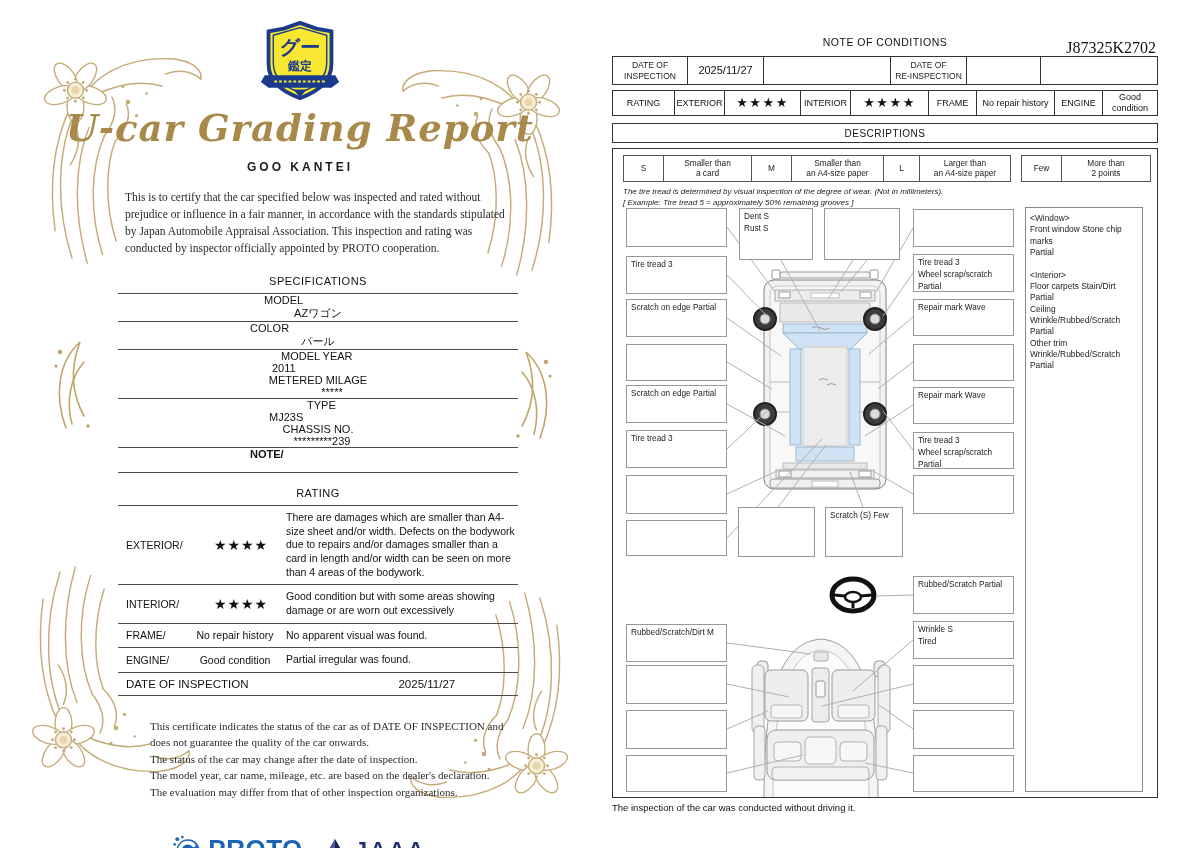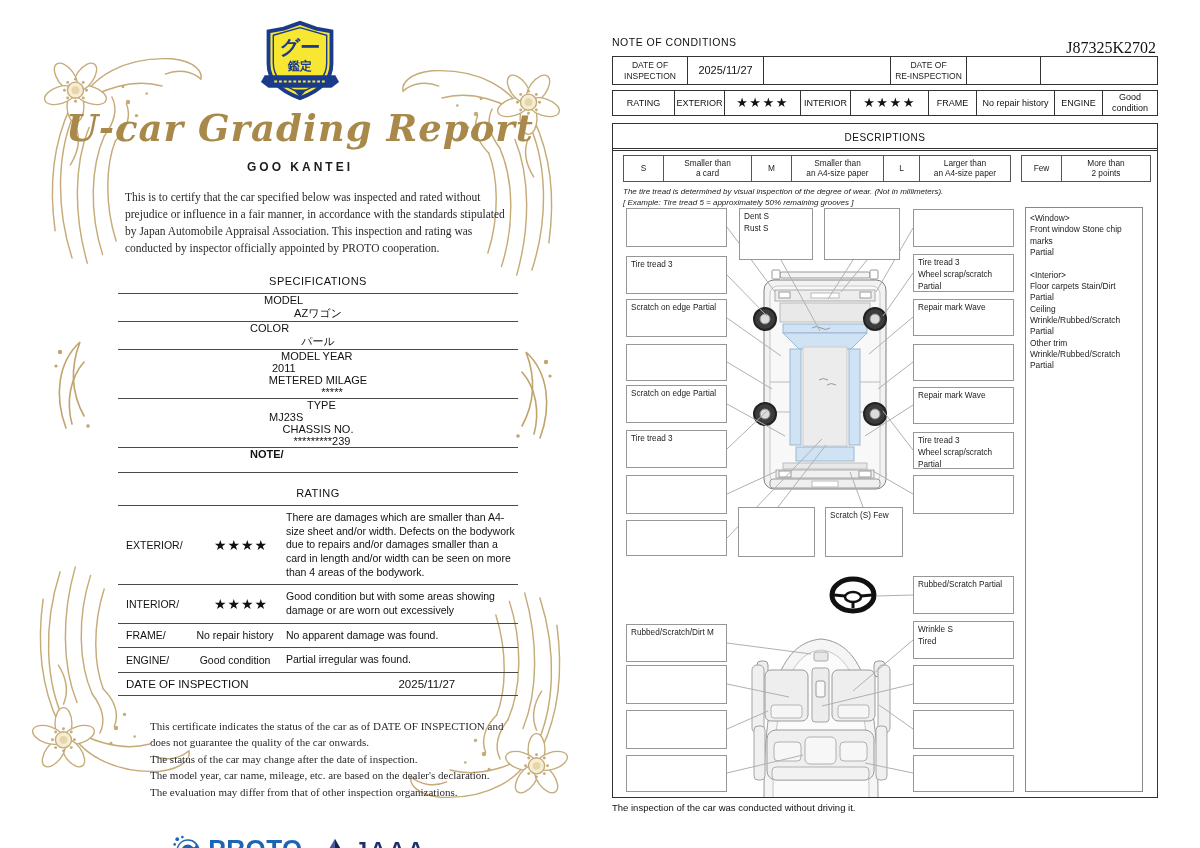--- a/index.html
+++ b/index.html
@@ -45,35 +45,35 @@
   .dval{margin-left:150px;font-size:11.5px;}
   .disclaimer{margin:22px 0 0 150px;width:374px;font-family:"Liberation Serif",serif;
       font-size:11px;line-height:1.5;color:#2a2a2a;}
   .logos{margin-top:34px;display:flex;justify-content:center;align-items:center;gap:16px;}
   .proto{display:flex;align-items:center;gap:5px;}
   .proto .wordmark{font-size:26px;font-weight:800;color:#1b65b4;letter-spacing:.5px;}
   .jaaa{display:flex;align-items:center;gap:6px;}
   .jaaa .wordmark{font-size:22px;font-weight:800;color:#20306b;letter-spacing:3px;}
 
   
-  .noc-title{position:absolute;left:12px;top:36px;width:546px;text-align:left;
+  .noc-title{position:absolute;left:12px;top:36px;width:546px;text-align:center;
       font-size:10.5px;letter-spacing:.5px;color:#111;}
   .serial{position:absolute;top:39px;right:44px;font-size:16px;color:#111;font-family:Liberation Serif, serif;}
   .grid{position:absolute;left:12px;width:546px;display:grid;border:1.2px solid #333;
       background:#fff;box-sizing:border-box;}
   .grid > div{border-right:1px solid #333;display:flex;align-items:center;
       justify-content:center;text-align:center;line-height:1.2;}
   .grid > div:last-child{border-right:none;}
   .date-grid{top:56px;height:29px;grid-template-columns:75px 76px 127px 76px 74px auto;}
   .rating-grid{top:90px;height:26px;grid-template-columns:62px 50px 76px 50px 78px 48px 78px 48px auto;}
   .cell-lab{font-size:8.5px;color:#222;}
   .cell-val{font-size:11px;color:#111;}
   .cell-val9{font-size:9px;color:#111;}
   .cell-stars{font-size:13px;letter-spacing:1.5px;color:#111;}
-  .desc-head{position:absolute;left:12px;top:123px;width:546px;height:28px;border:1.2px solid #333;
+  .desc-head{position:absolute;left:12px;top:123px;width:546px;height:20px;border:1.2px solid #333;
       box-sizing:border-box;display:flex;align-items:center;justify-content:center;
       font-size:10px;letter-spacing:.5px;color:#111;}
   .desc-body{position:absolute;left:12px;top:148px;width:546px;height:650px;
       border:1.2px solid #333;box-sizing:border-box;}
   .lgrid{position:absolute;display:grid;border:1px solid #555;box-sizing:border-box;height:27px;}
   .lgrid > div{border-right:1px solid #555;display:flex;align-items:center;justify-content:center;
       text-align:center;font-size:8.3px;line-height:1.15;color:#222;}
   .lgrid > div:last-child{border-right:none;}
   .lgrid.sml{left:10px;top:6px;grid-template-columns:40px 88px 40px 92px 36px 90px;}
   .lgrid.few{left:408px;top:6px;grid-template-columns:40px 88px;}
@@ -222,21 +222,21 @@
           <span class="rtext">There are damages which are smaller than A4-size sheet and/or width. Defects on the bodywork due to repairs and/or damages smaller than a card in length and/or width can be seen on more than 4 areas of the bodywork.</span>
         </div>
         <div class="rrow">
           <span class="rlabel">INTERIOR/</span>
           <span class="rmid stars">★★★★</span>
           <span class="rtext">Good condition but with some areas showing damage or are worn out excessively</span>
         </div>
         <div class="rrow">
           <span class="rlabel">FRAME/</span>
           <span class="rmid" style="width:78px">No repair history</span>
-          <span class="rtext" style="padding-left:12px">No apparent damage was found.</span>
+          <span class="rtext" style="padding-left:12px">No apparent visual was found.</span>
         </div>
         <div class="rrow">
           <span class="rlabel">ENGINE/</span>
           <span class="rmid" style="width:78px">Good condition</span>
           <span class="rtext" style="padding-left:12px">Partial irregular was found.</span>
         </div>
         <div class="rrow drow">
           <span class="dlabel">DATE OF INSPECTION</span>
           <span class="dval">2025/11/27</span>
         </div>

